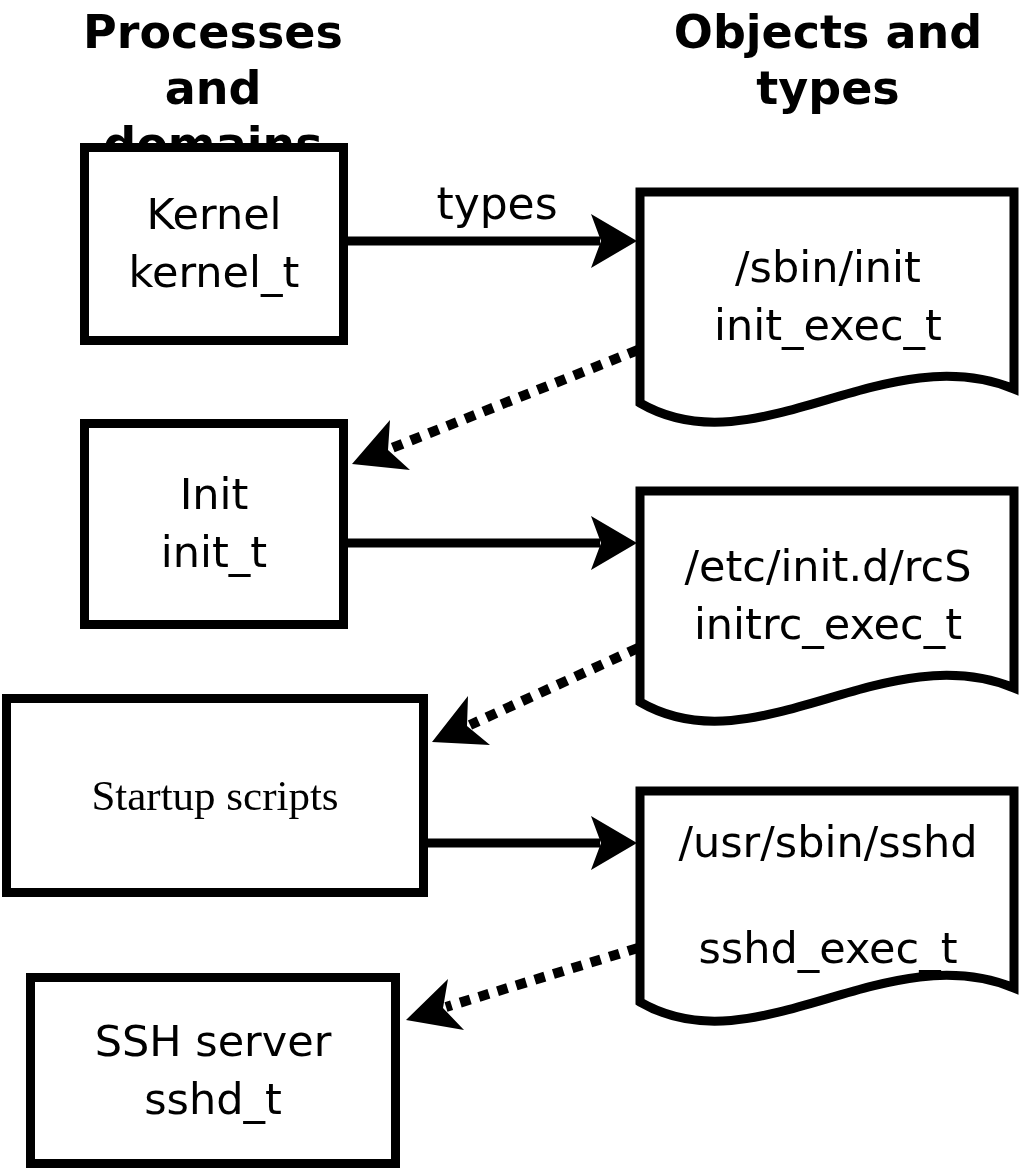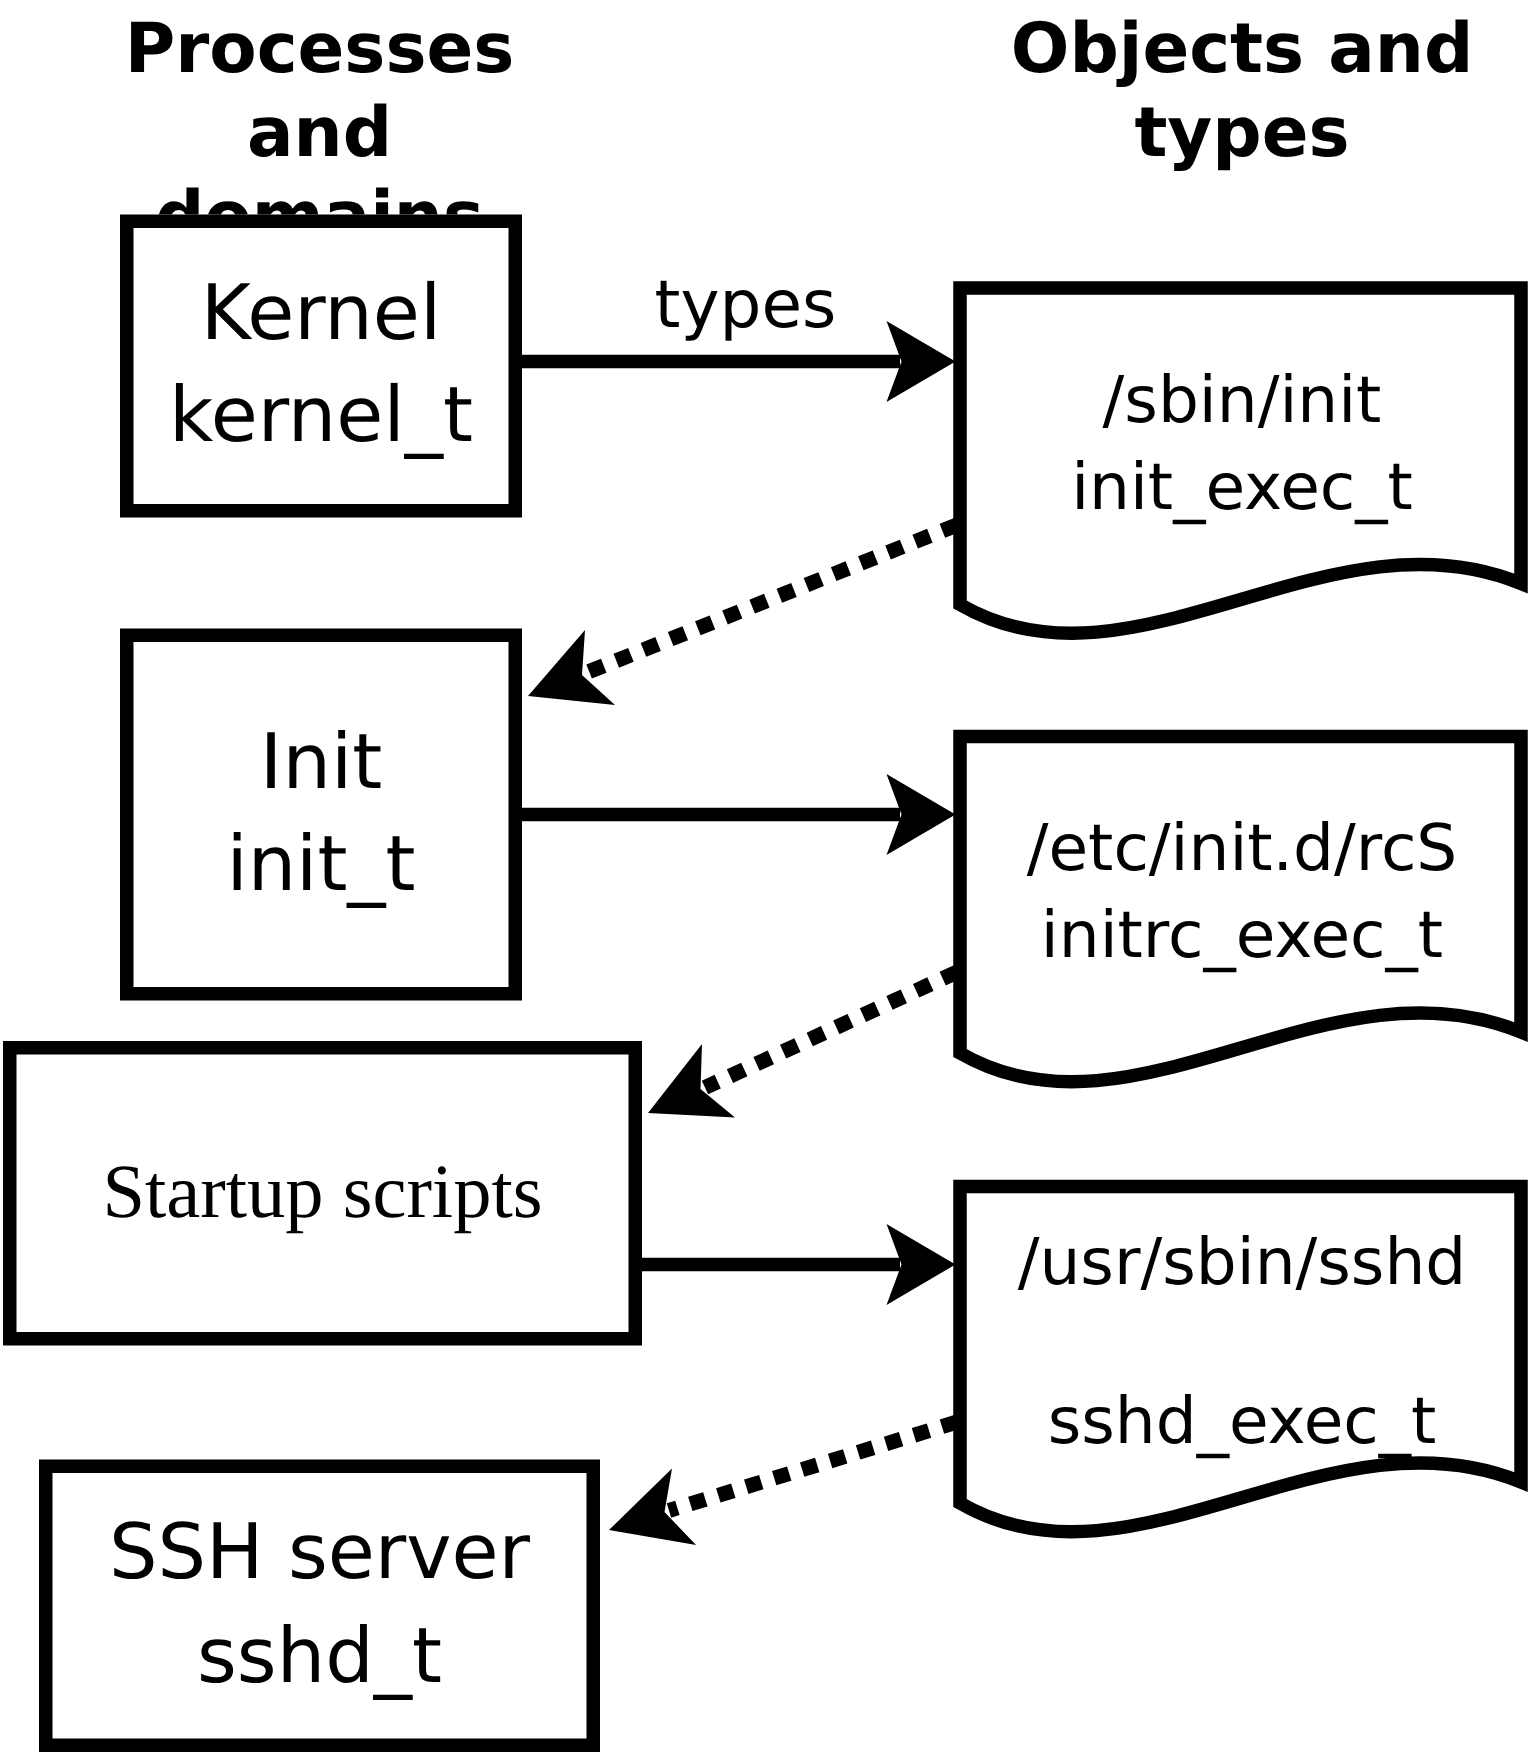--- a/index.html
+++ b/index.html
@@ -28,21 +28,21 @@
   .pbox {
     position: absolute;
     box-sizing: border-box;
     border: 9px solid #000;
     background: #fff;
     display: flex;
     flex-direction: column;
     justify-content: center;
     align-items: center;
     text-align: center;
-    font-size: 51px;
+    font-size: 43px;
     line-height: 1.34;
   }
   .doc-label {
     position: absolute;
     display: flex;
     flex-direction: column;
     justify-content: center;
     align-items: center;
     text-align: center;
     font-size: 43px;
@@ -94,21 +94,21 @@
   </svg>
 
   <div class="hdr" style="left:48px; top:4px; width:330px;">Processes and domains</div>
   <div class="hdr" style="left:658px; top:4px; width:340px;">Objects and types</div>
 
   <div class="pbox" style="left:80px; top:143px; width:268px; height:202px;">
     <span>Kernel</span>
     <span>kernel_t</span>
   </div>
 
-  <div class="pbox" style="left:80px; top:419px; width:268px; height:248px;">
+  <div class="pbox" style="left:80px; top:419px; width:268px; height:210px;">
     <span>Init</span>
     <span>init_t</span>
   </div>
 
   <div class="pbox" style="left:2px; top:694px; width:426px; height:203px;font-family:Liberation Serif, serif;">
     <span>Startup scripts</span>
   </div>
 
   <div class="pbox" style="left:26px; top:973px; width:374px; height:195px;">
     <span>SSH server</span>

